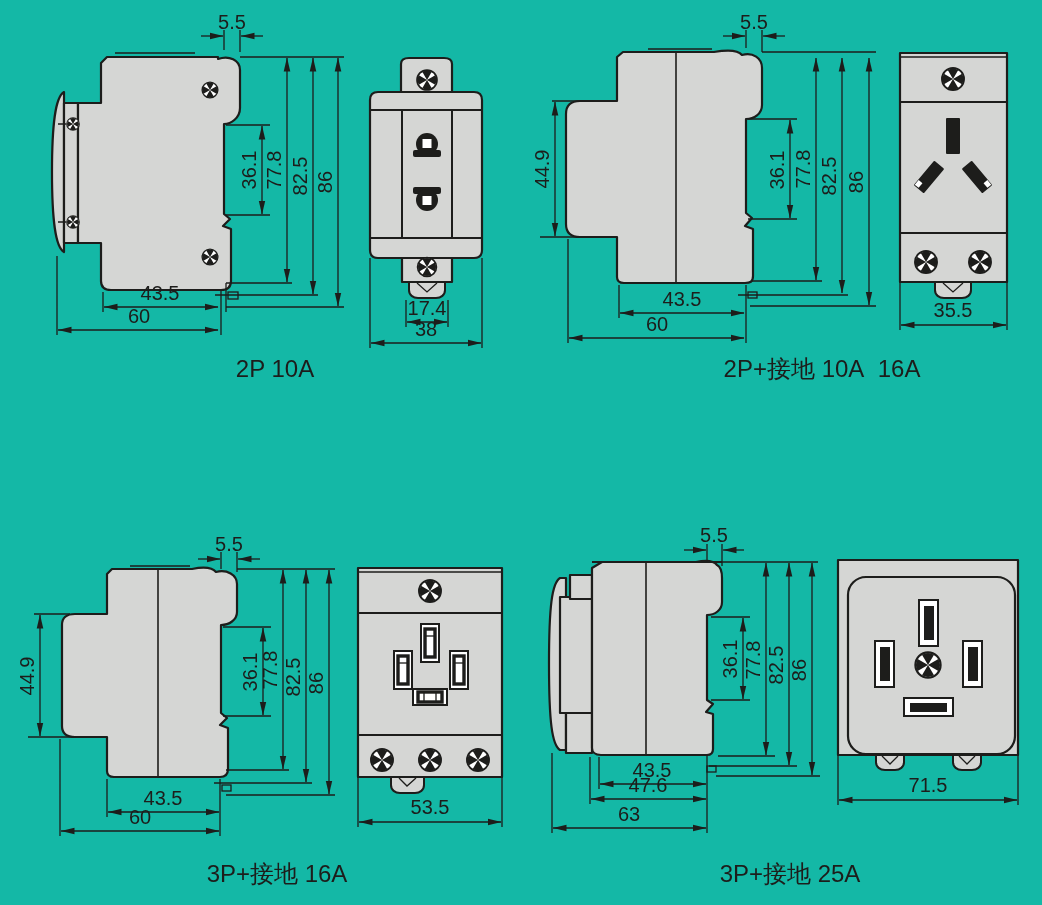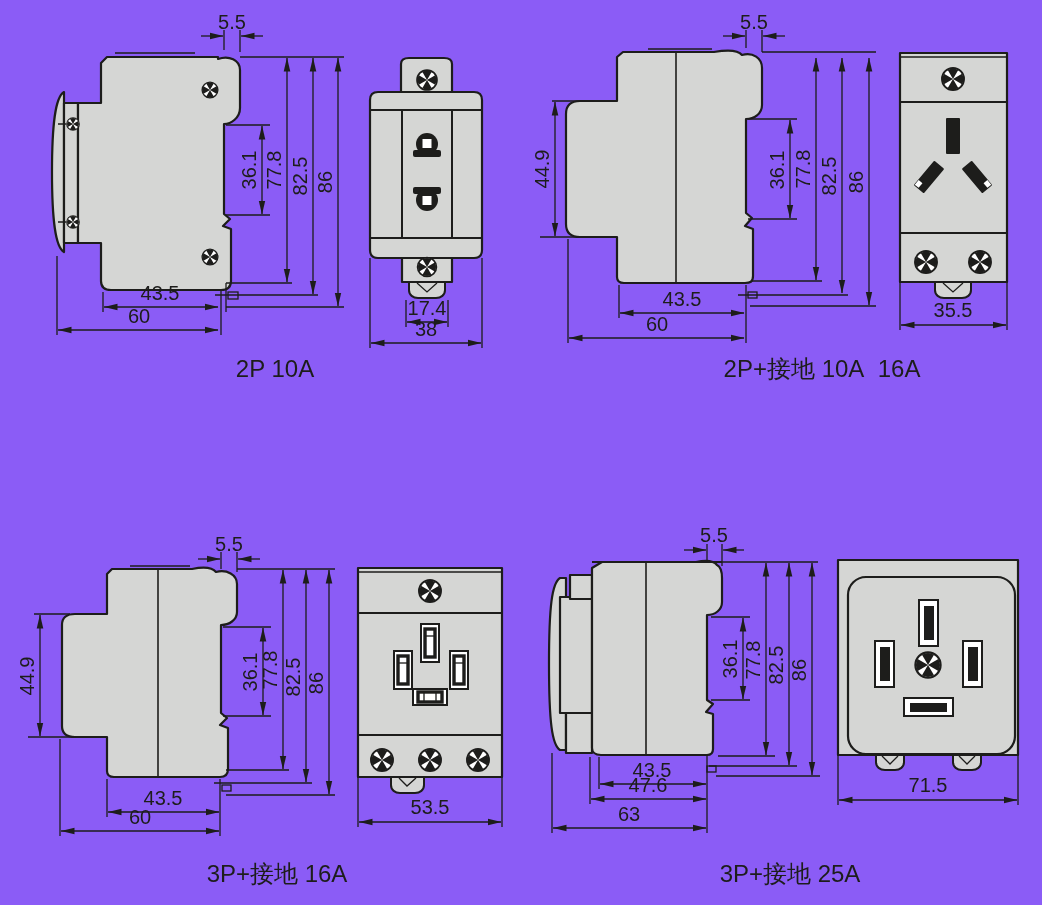--- a/index.html
+++ b/index.html
@@ -1,16 +1,16 @@
 <!DOCTYPE html>
 <html><head>
 <meta charset="utf-8">
 <style>
   html,body{margin:0;padding:0;background:#ffffff;}
-  .stage{width:1042px;height:905px;position:relative;background:#8b5cf6;font-family:"Liberation Sans",sans-serif;overflow:hidden;}
+  .stage{width:1042px;height:905px;position:relative;background:#14b8a6;font-family:"Liberation Sans",sans-serif;overflow:hidden;}
   .outline{fill:#d5d6d4;stroke:#1d1d1b;stroke-width:2.2;stroke-linejoin:round;}
   .seam{fill:none;stroke:#1d1d1b;stroke-width:1.6;}
   .thk{fill:none;stroke:#1d1d1b;stroke-width:2;}
   .dl{fill:none;stroke:#1d1d1b;stroke-width:1.3;}
   .dim{font-size:20px;fill:#1d1d1b;font-family:"Liberation Sans",sans-serif;}
   .label{font-size:24px;fill:#1d1d1b;font-family:"Liberation Sans",sans-serif;}
   .hole{fill:#1d1d1b;}
   .holew{fill:#ffffff;}
   .so{fill:#ffffff;stroke:#1d1d1b;stroke-width:2;}
   .si{fill:#ffffff;stroke:#1d1d1b;stroke-width:3.4;}

